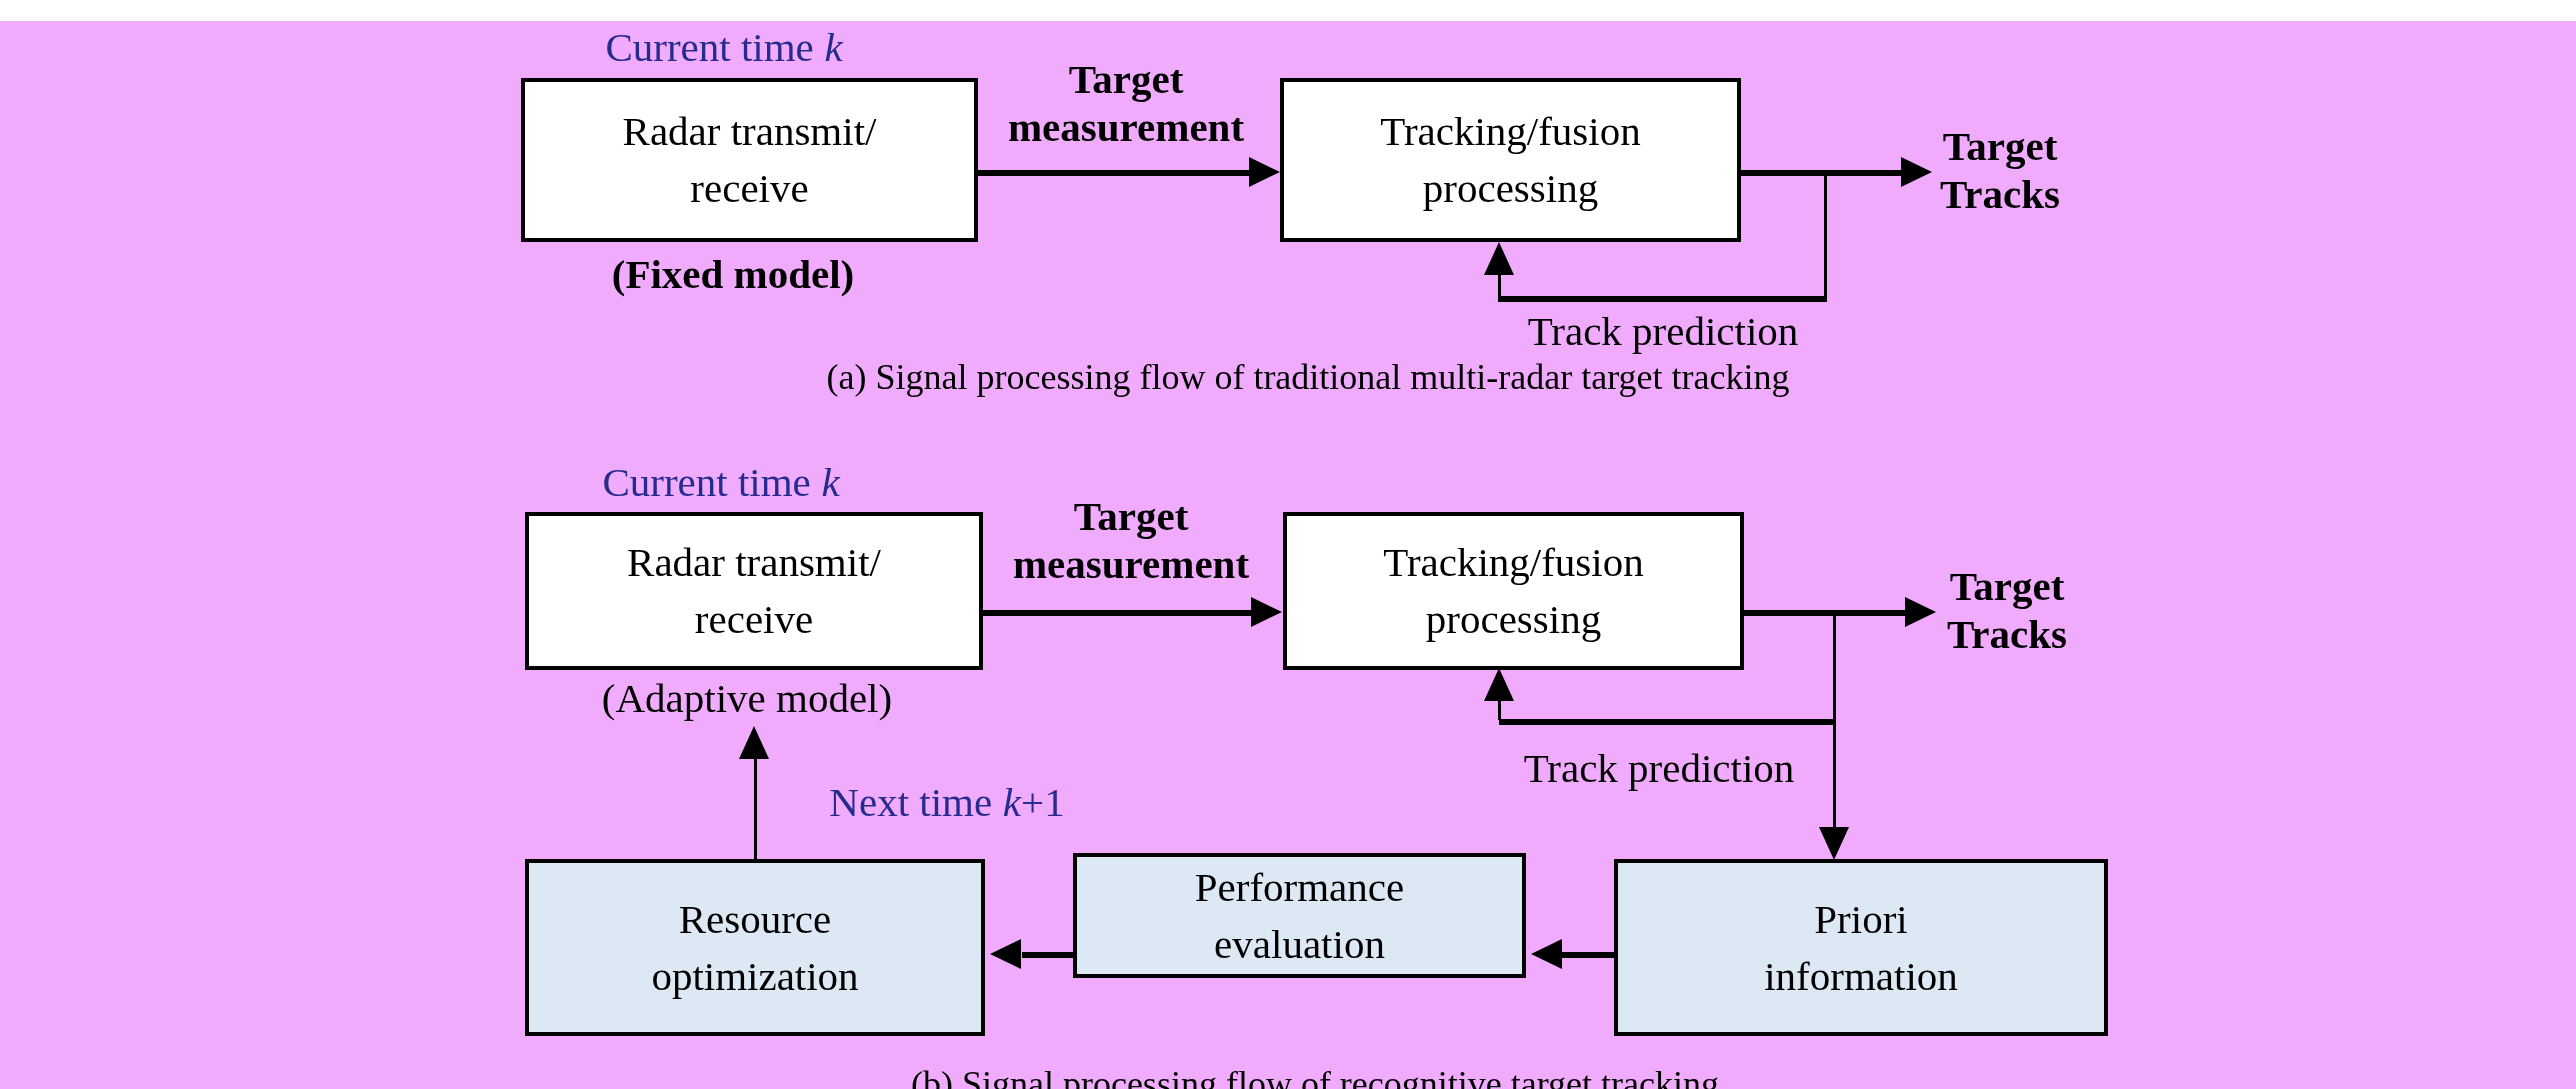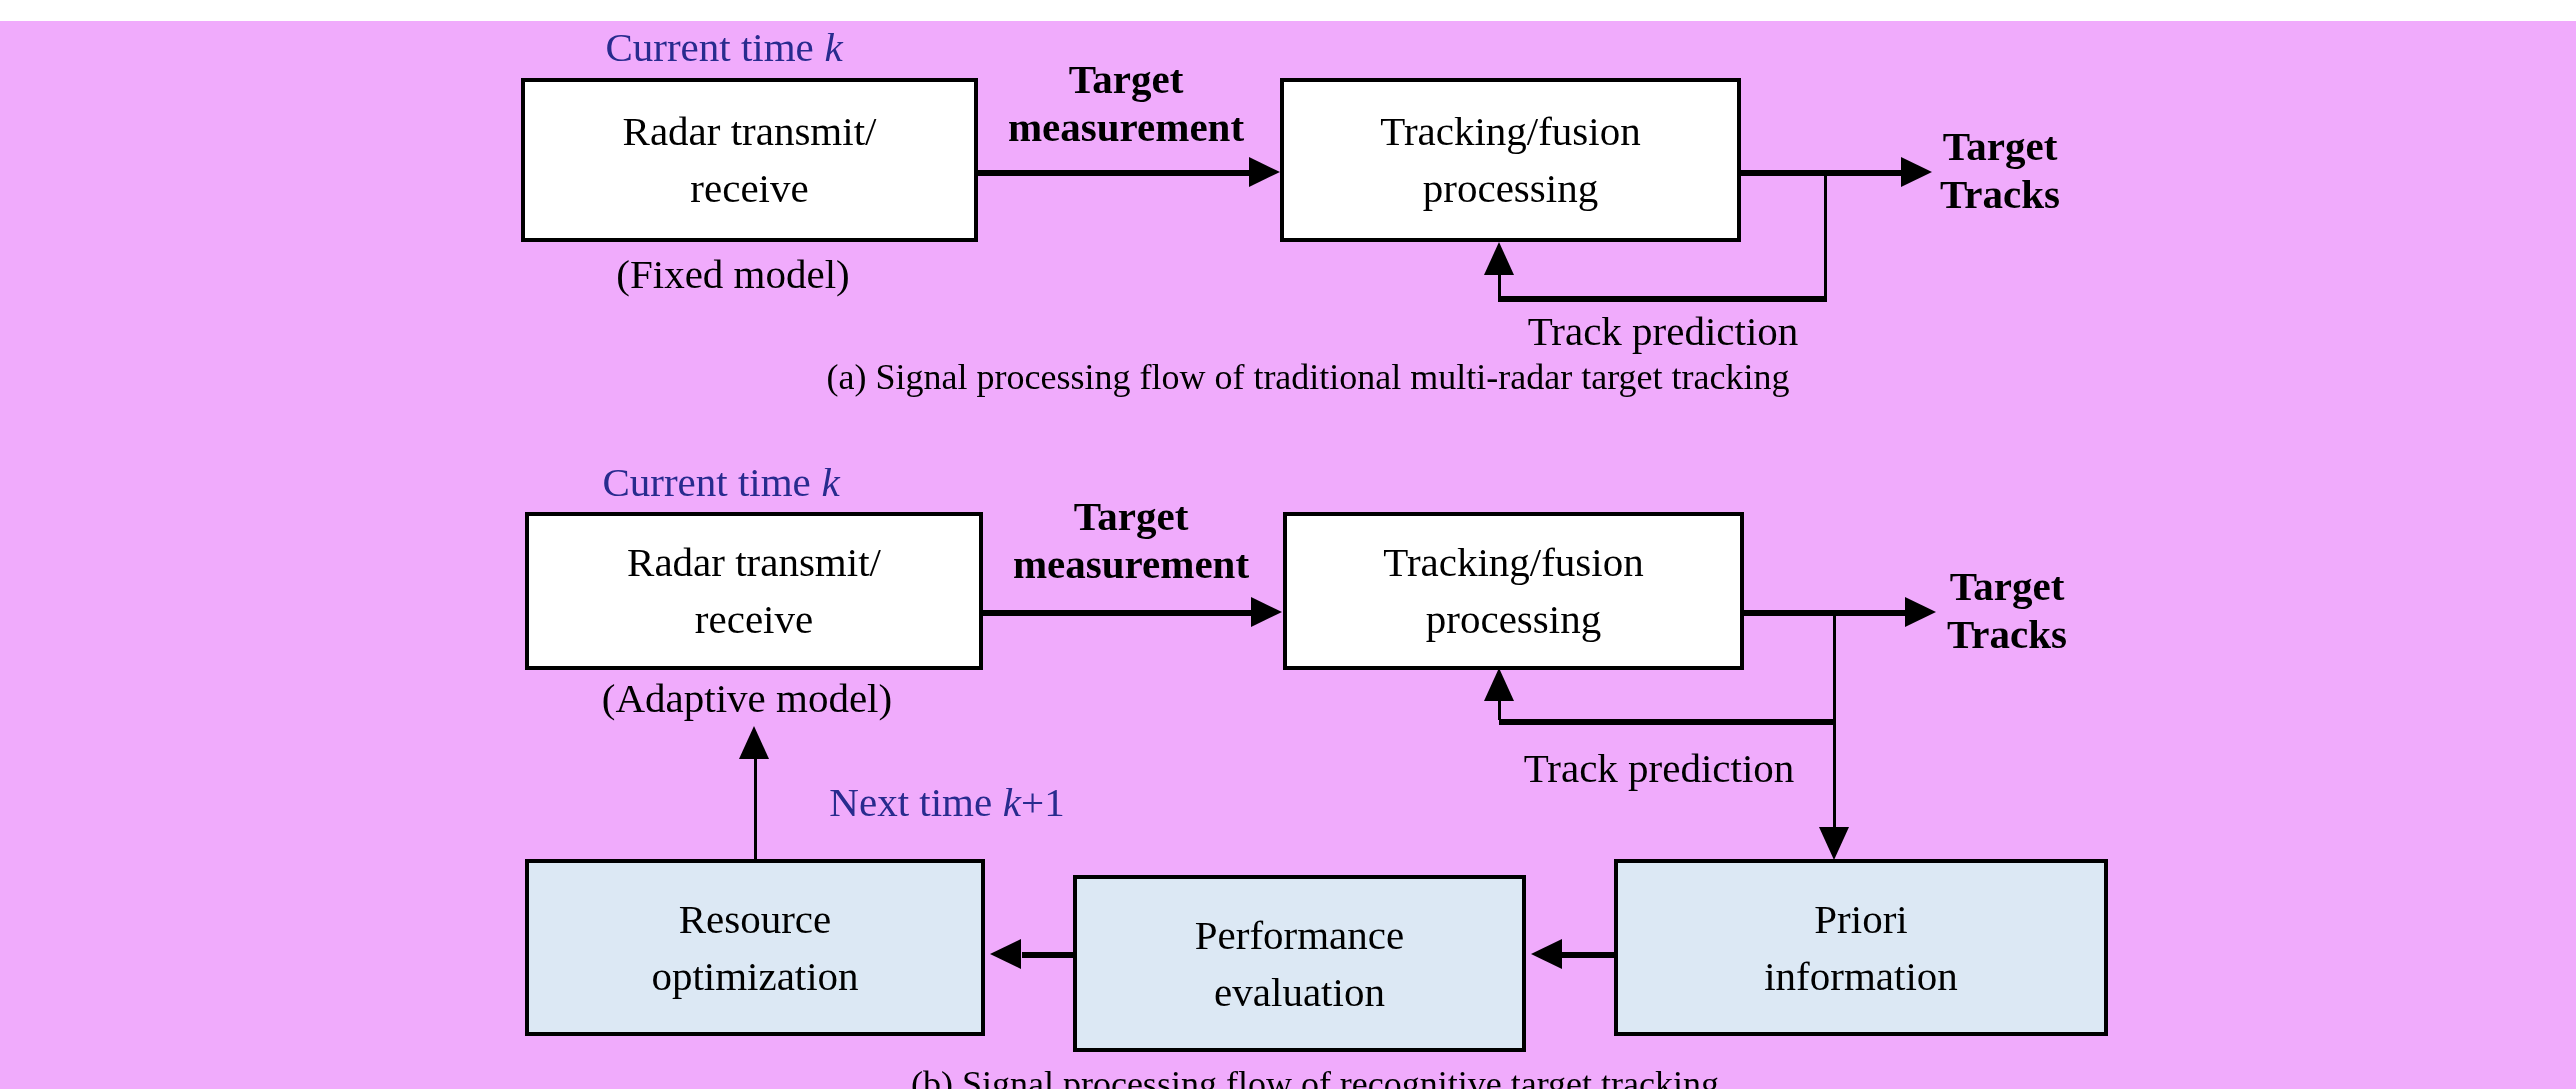--- a/index.html
+++ b/index.html
@@ -96,21 +96,21 @@
 
     <div class="t blue" style="left:724px; top:27px;">
       <span>Current time</span><span class="it gap">k</span>
     </div>
 
     <div class="box" style="left:521px; top:57px; width:457px; height:164px;">
       <span>Radar transmit/</span>
       <span>receive</span>
     </div>
 
-    <div class="t" style="left:733px; top:254px;">(Fixed model)</div>
+    <div class="t" style="left:733px; top:254px;font-weight:bold;">(Fixed model)</div>
 
     <div class="t2" style="left:1126px; top:82px;">
       <span>Target</span>
       <span>measurement</span>
     </div>
 
     <div class="hline" style="left:978px; top:149px; width:273px; height:5.5px;"></div>
     <div class="ah right" style="left:1249px; top:136px;"></div>
 
     <div class="box" style="left:1280px; top:57px; width:461px; height:164px;">
@@ -183,21 +183,21 @@
     </div>
 
     <div class="vline" style="left:754px; top:738px; width:3.4px; height:100px;"></div>
     <div class="ah up" style="left:739px; top:705px;"></div>
 
     <div class="box bluefill" style="left:525px; top:838px; width:460px; height:177px;">
       <span>Resource</span>
       <span>optimization</span>
     </div>
 
-    <div class="box bluefill" style="left:1073px; top:854px; width:453px; height:177px;">
+    <div class="box bluefill" style="left:1073px; top:832px; width:453px; height:125px;">
       <span>Performance</span>
       <span>evaluation</span>
     </div>
 
     <div class="box bluefill" style="left:1614px; top:838px; width:494px; height:177px;">
       <span>Priori</span>
       <span>information</span>
     </div>
 
     <div class="hline" style="left:1562px; top:931px; width:52px; height:5.5px;"></div>

